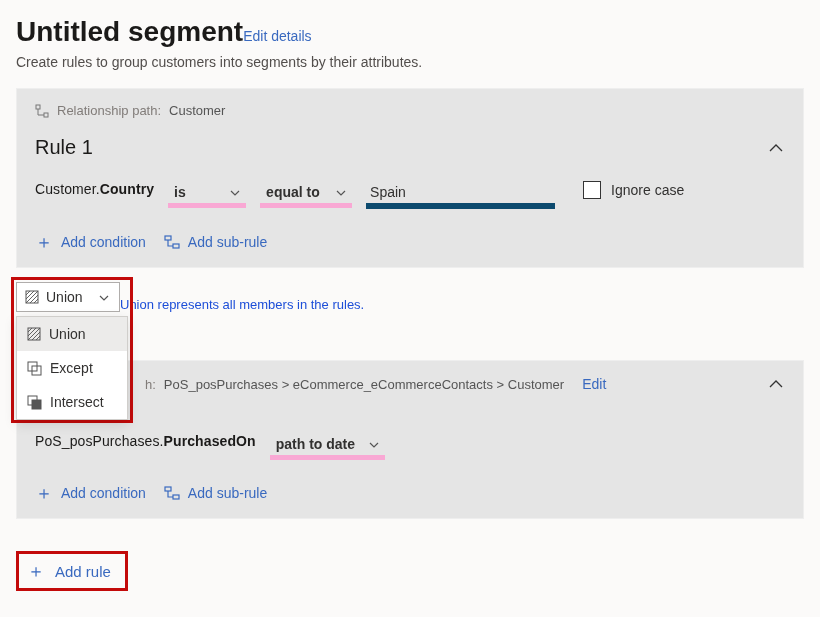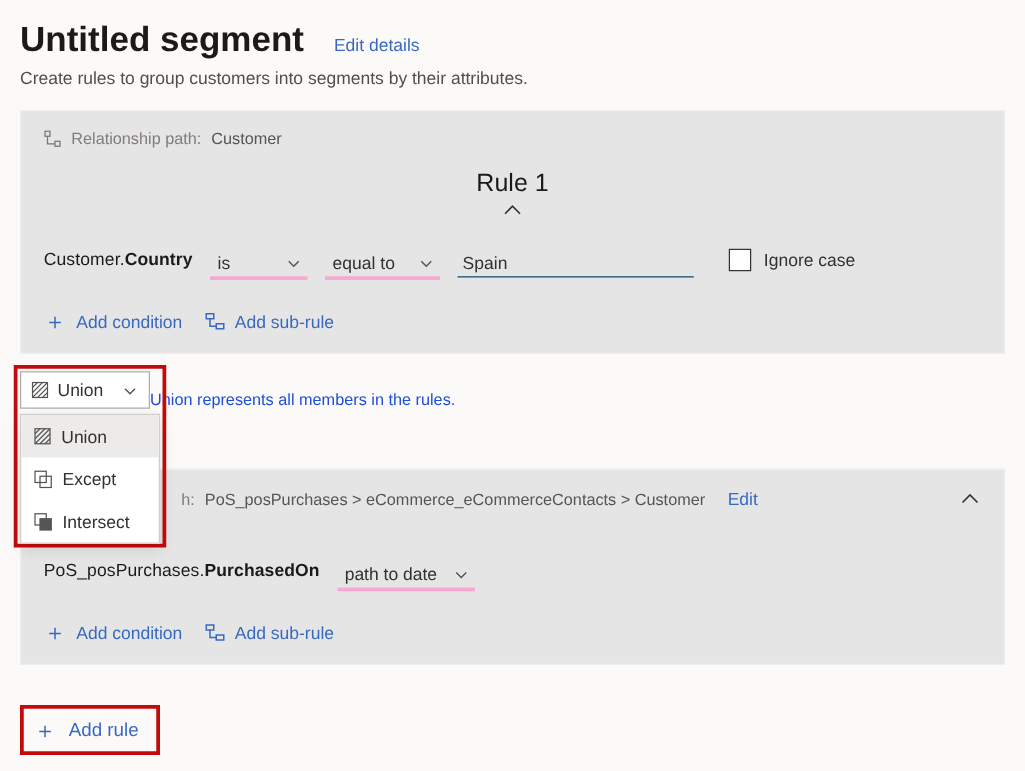--- a/index.html
+++ b/index.html
@@ -5,48 +5,49 @@
   * { box-sizing: border-box; }
   body {
     margin: 0;
     font-family: "Segoe UI", -apple-system, sans-serif;
     background: #fbfaf9;
     color: #323130;
     font-size: 14px;
     padding: 16px;
     width: 820px;
   }
-  .header-row { display: flex; align-items: baseline; gap: 24px; margin-bottom: 6px; }
+  .header-row { display: flex; align-items: baseline; margin-bottom: 6px; }
   .title { font-size: 28px; font-weight: 600; color: #1b1a19; }
   .link { color: #3969bf; font-size: 14px; cursor: pointer; }
   .subtitle { color: #524e4c; margin-bottom: 18px; }
   .rule-card {
     background: #e5e5e5;
     border: 1px solid #eeeeee;
     padding: 14px 18px 16px 18px;
     margin-bottom: 14px;
   }
   .rel-row { display: flex; align-items: center; gap: 8px; color: #817c79; font-size: 13px; margin-bottom: 18px;}
   .rel-row .path-val { color: #555; }
-  .rule-head { display: flex; justify-content: space-between; align-items: center; margin-bottom: 22px; flex-direction: column; }
+  .rule-head { display: flex; justify-content: space-between; align-items: center; margin-bottom: 22px; }
   .rule-title { font-size: 20px; font-weight: 400; color: #1b1a19; }
   .chev { width: 18px; height: 18px; }
   .cond-row { display: flex; align-items: flex-start; gap: 14px; margin-bottom: 24px; flex-wrap: wrap;}
   .attr-path { font-size: 14px; color: #1b1a19; letter-spacing: .1px;}
   .attr-path .entity { font-weight: 400; }
   .attr-path .field { font-weight: 600; }
   .sel {
     display: inline-flex; align-items: center; justify-content: space-between;
     min-width: 80px; padding: 3px 4px 3px 6px;
-    border-bottom: 3px solid #f9a8d4; color: #323130; gap: 12px;
+    border-bottom: 5px solid #f9a8d4; color: #323130; gap: 12px;
     cursor: pointer;
+    font-weight: bold;
   }
   .sel.narrow { min-width: 78px;}
   .txt-input {
-    border: none; border-bottom: 1px solid #0c4a6e; background: transparent;
+    border: none; border-bottom: 6px solid #0c4a6e; background: transparent;
     padding: 3px 4px; min-width: 110px; font-size: 14px; color: #323130;
   }
   .checkbox {
     width: 18px; height: 18px; border: 1px solid #333; display: inline-block; background: #fff;
   }
   .actions-row { display: flex; gap: 18px; align-items: center; }
   .act-btn { display: inline-flex; align-items: center; gap: 8px; color: #3969bf; cursor: pointer; font-size: 14px;}
   .plus { color: #3969bf; font-size: 18px; line-height: 1; font-weight: 300;}
   .combo-row { display: flex; align-items: flex-end; gap: 0; margin: 10px 0 2px 0; position: relative; }
   .combo-box {

